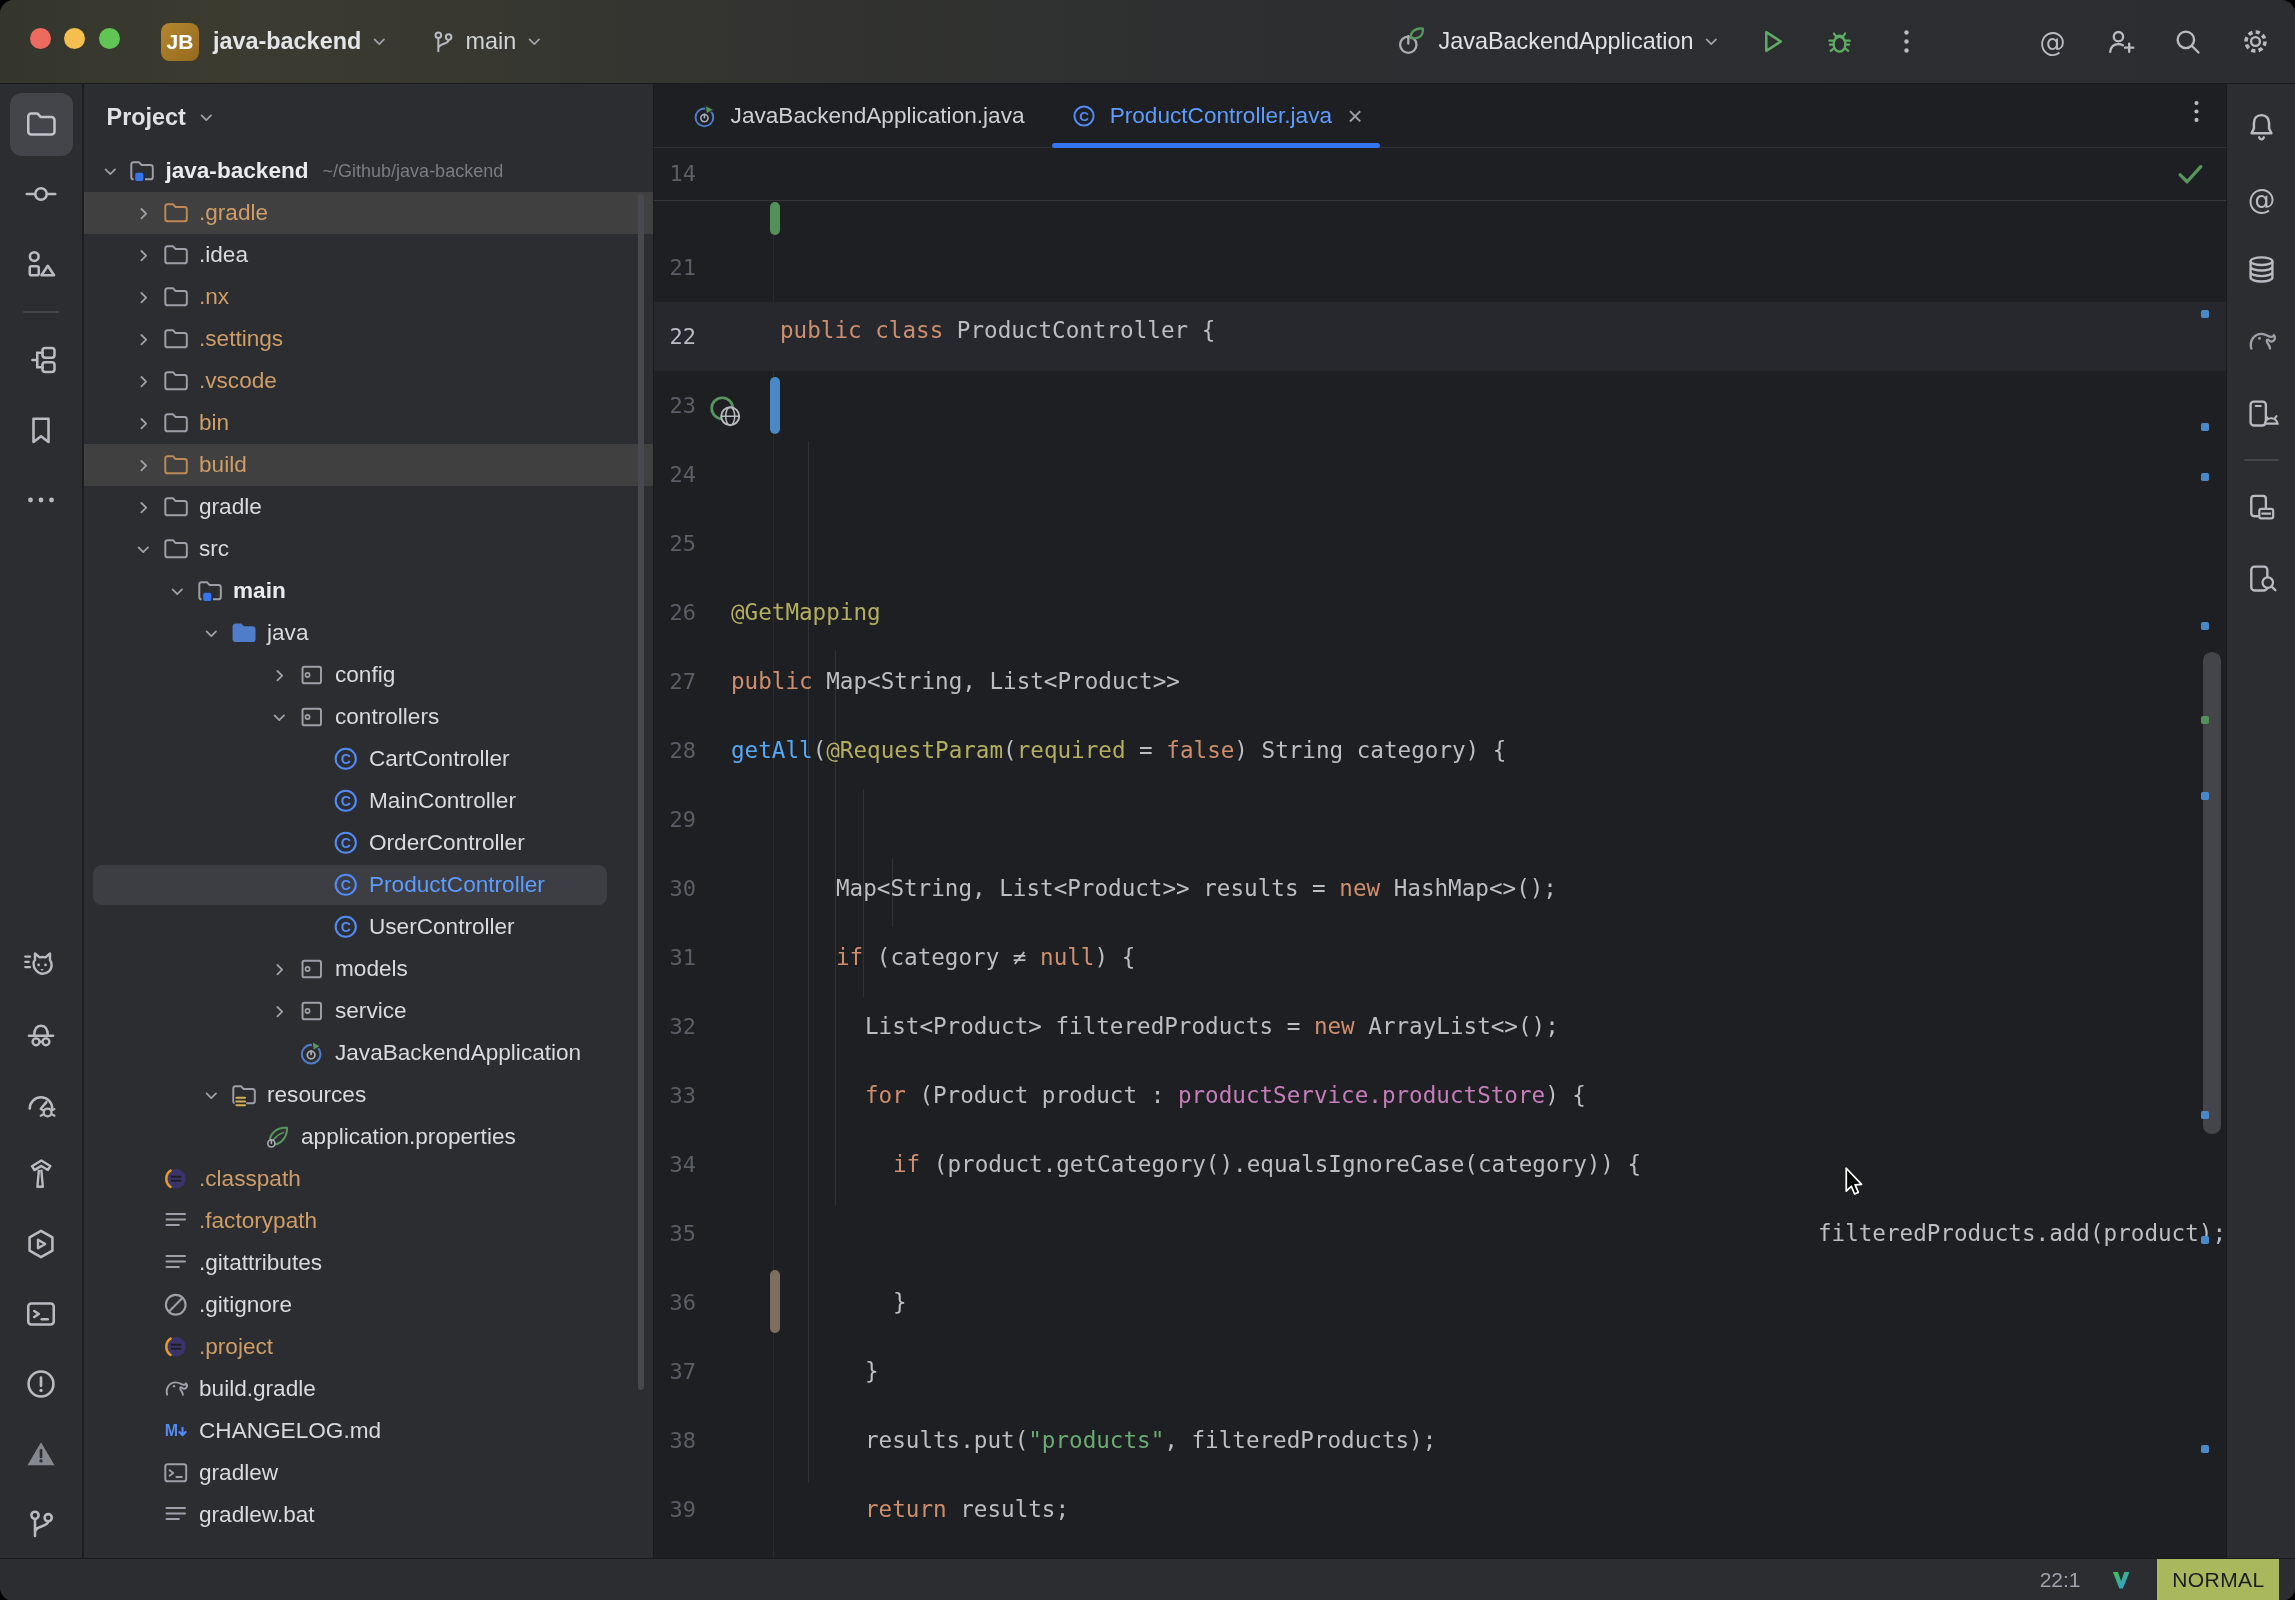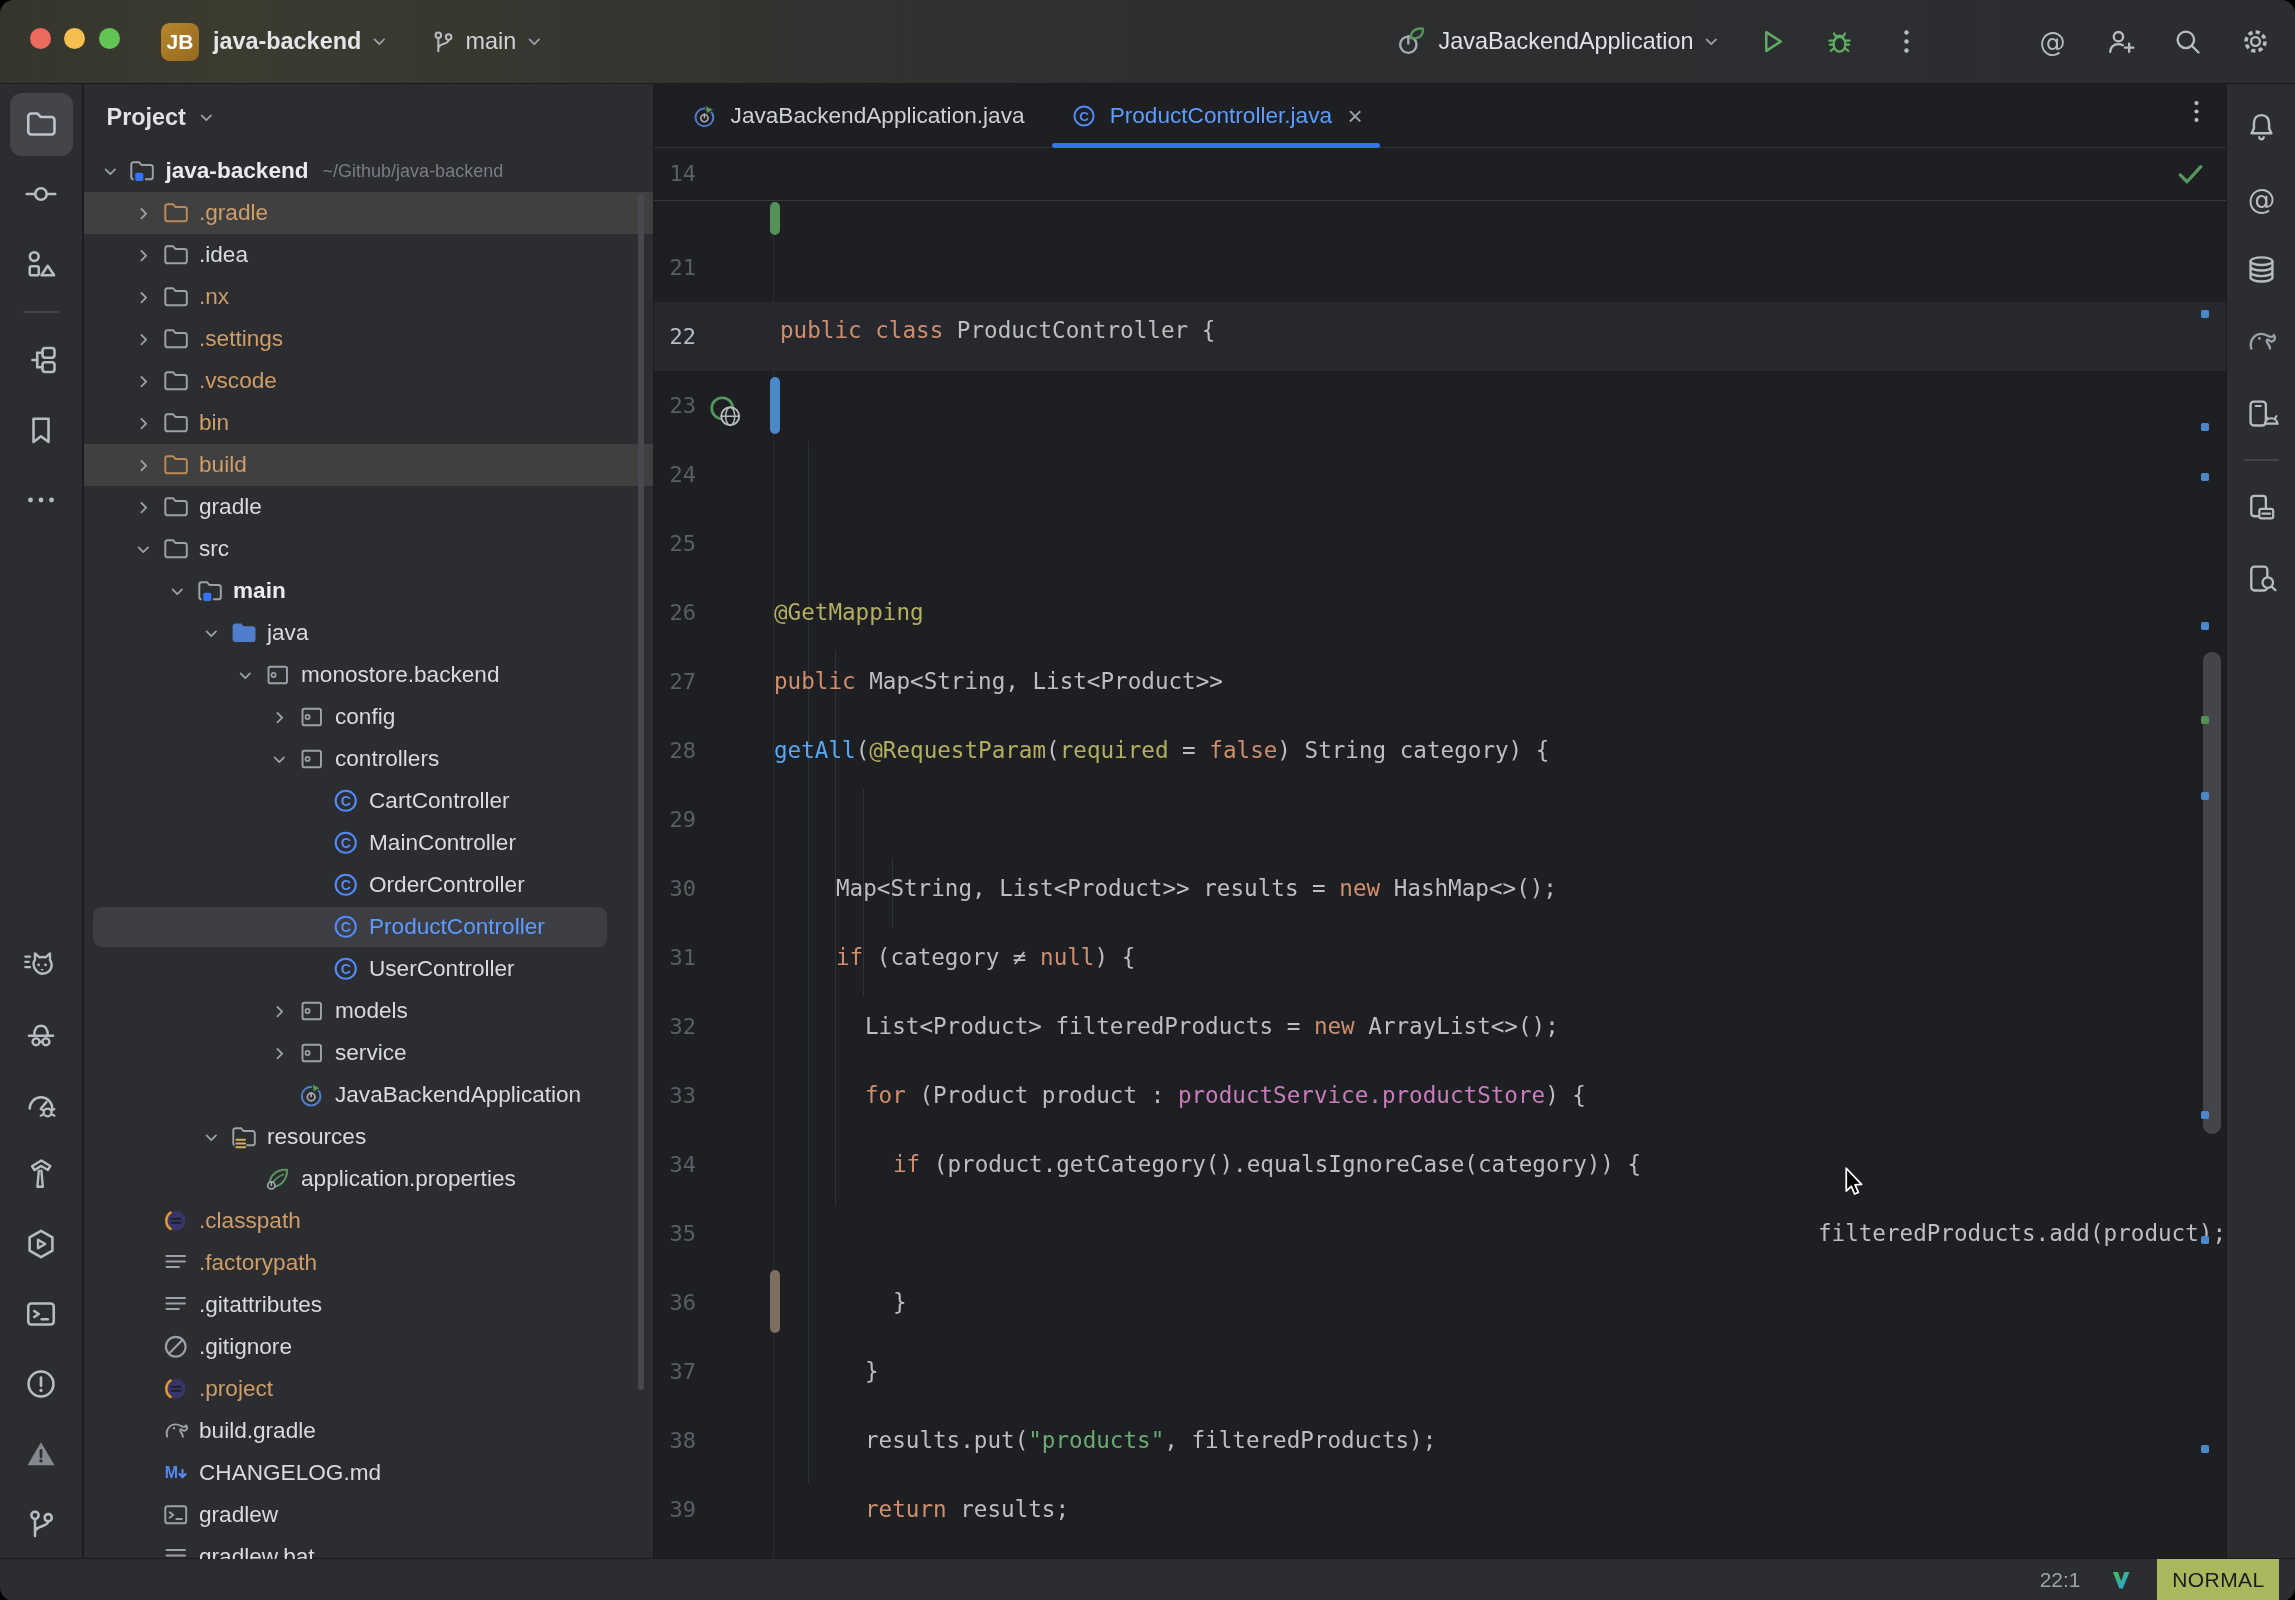--- a/index.html
+++ b/index.html
@@ -91,21 +91,21 @@
   .ig{position:absolute;width:0.9px;background:#2F3237;z-index:0;}
   .ig1{left:154px;top:293px;height:1042px;} .ig2{left:181px;top:502px;height:556px;}
   .ig3{left:209px;top:641px;height:208px;} .ig4{left:238px;top:710px;height:69px;}
   .gadded{position:absolute;left:116px;top:54px;width:9.6px;height:33px;border-radius:5.2px;background:#549159;z-index:2;}
 
   .crow{position:relative;height:69px;line-height:69px;font-family:"DejaVu Sans Mono",monospace;font-size:22.6px;white-space:pre;color:#BCBEC4;}
   .crow.cur{background:#26282E;}
   .lnum{position:absolute;left:0;top:0;width:42px;text-align:right;color:#5A5E66;font-size:22px;font-family:"DejaVu Sans Mono",monospace;}
   .crow.cur .lnum{color:#B9BCC3;}
   .ctext{display:block;}
-  .crow.ind0 .ctext{padding-left:126px;} .crow.ind2 .ctext{padding-left:120px;} .crow.ind4 .ctext{padding-left:182px;}
+  .crow.ind0 .ctext{padding-left:126px;} .crow.ind2 .ctext{padding-left:77px;} .crow.ind4 .ctext{padding-left:182px;}
   .crow.ind6 .ctext{padding-left:211px;} .crow.ind8 .ctext{padding-left:239px;} .crow.ind10 .ctext{padding-left:267px;text-align:right;}
   .tk-kw{color:#CF8E6D;} .tk-ann{color:#B3AE60;} .tk-mth{color:#56A8F5;} .tk-fld{color:#C77DBB;} .tk-str{color:#6AAB73;} .tk-fg{color:#BCBEC4;}
   .gbar{display:none;position:absolute;left:116px;width:9.6px;border-radius:5.2px;z-index:2;}
   .gb-blue{display:block;top:6px;height:57px;background:#4A88C7;}
   .gb-brown{display:block;top:1.7px;height:63px;background:#7E6E60;}
   .licon{display:none;position:absolute;left:54px;top:16.5px;width:36px;height:36px;z-index:2;}
   .licon svg{width:36px;height:36px;}
   .licon.show-globe{display:block;}
   .sticky{position:absolute;top:0;left:0;right:0;height:52px;line-height:52px;border-bottom:0.9px solid #35373B;background:#1E1F22;z-index:3;}
   .lines{position:absolute;left:0;top:52px;right:0;bottom:0;padding-top:33px;}
@@ -716,35 +716,20 @@
             </svg>
           </span>
         <span class="ticon">
             <svg viewBox="0 0 34 34" width="29.5" height="29.5">
               <use href="#i-folder-blue"></use>
             </svg>
           </span>
         <span class="tlabel">java</span>
         <span class="tsub"></span>
       </div>
-        <div class="trow lvl4">
-
-        <span class="chev ch-down">
-            <svg viewBox="0 0 26 26" width="22.6" height="22.6">
-              <use href="#i-chev"></use>
-            </svg>
-          </span>
-        <span class="ticon">
-            <svg viewBox="0 0 34 34" width="29.5" height="29.5">
-              <use href="#i-package"></use>
-            </svg>
-          </span>
-        <span class="tlabel">monostore.backend</span>
-        <span class="tsub"></span>
-      </div>
         <div class="trow lvl5">
 
         <span class="chev ch-right">
             <svg viewBox="0 0 26 26" width="22.6" height="22.6">
               <use href="#i-chev"></use>
             </svg>
           </span>
         <span class="ticon">
             <svg viewBox="0 0 34 34" width="29.5" height="29.5">
               <use href="#i-package"></use>

